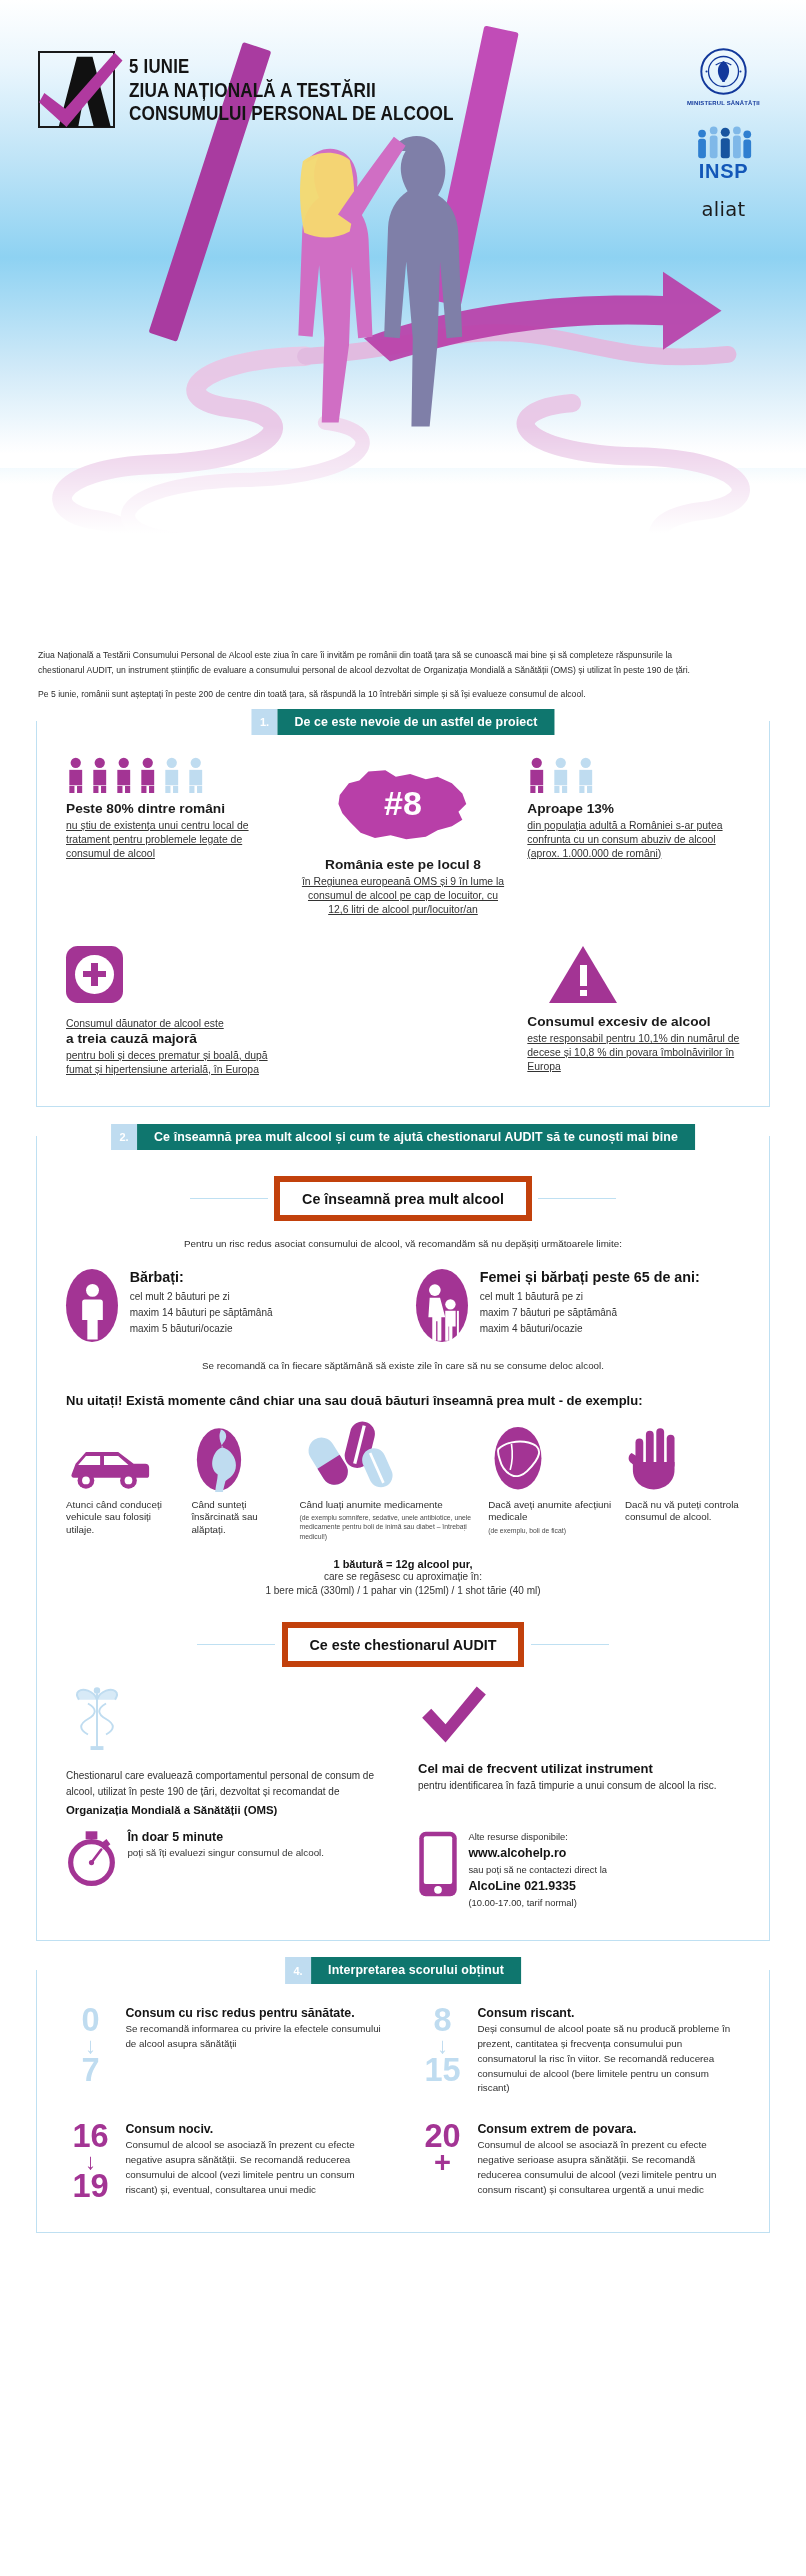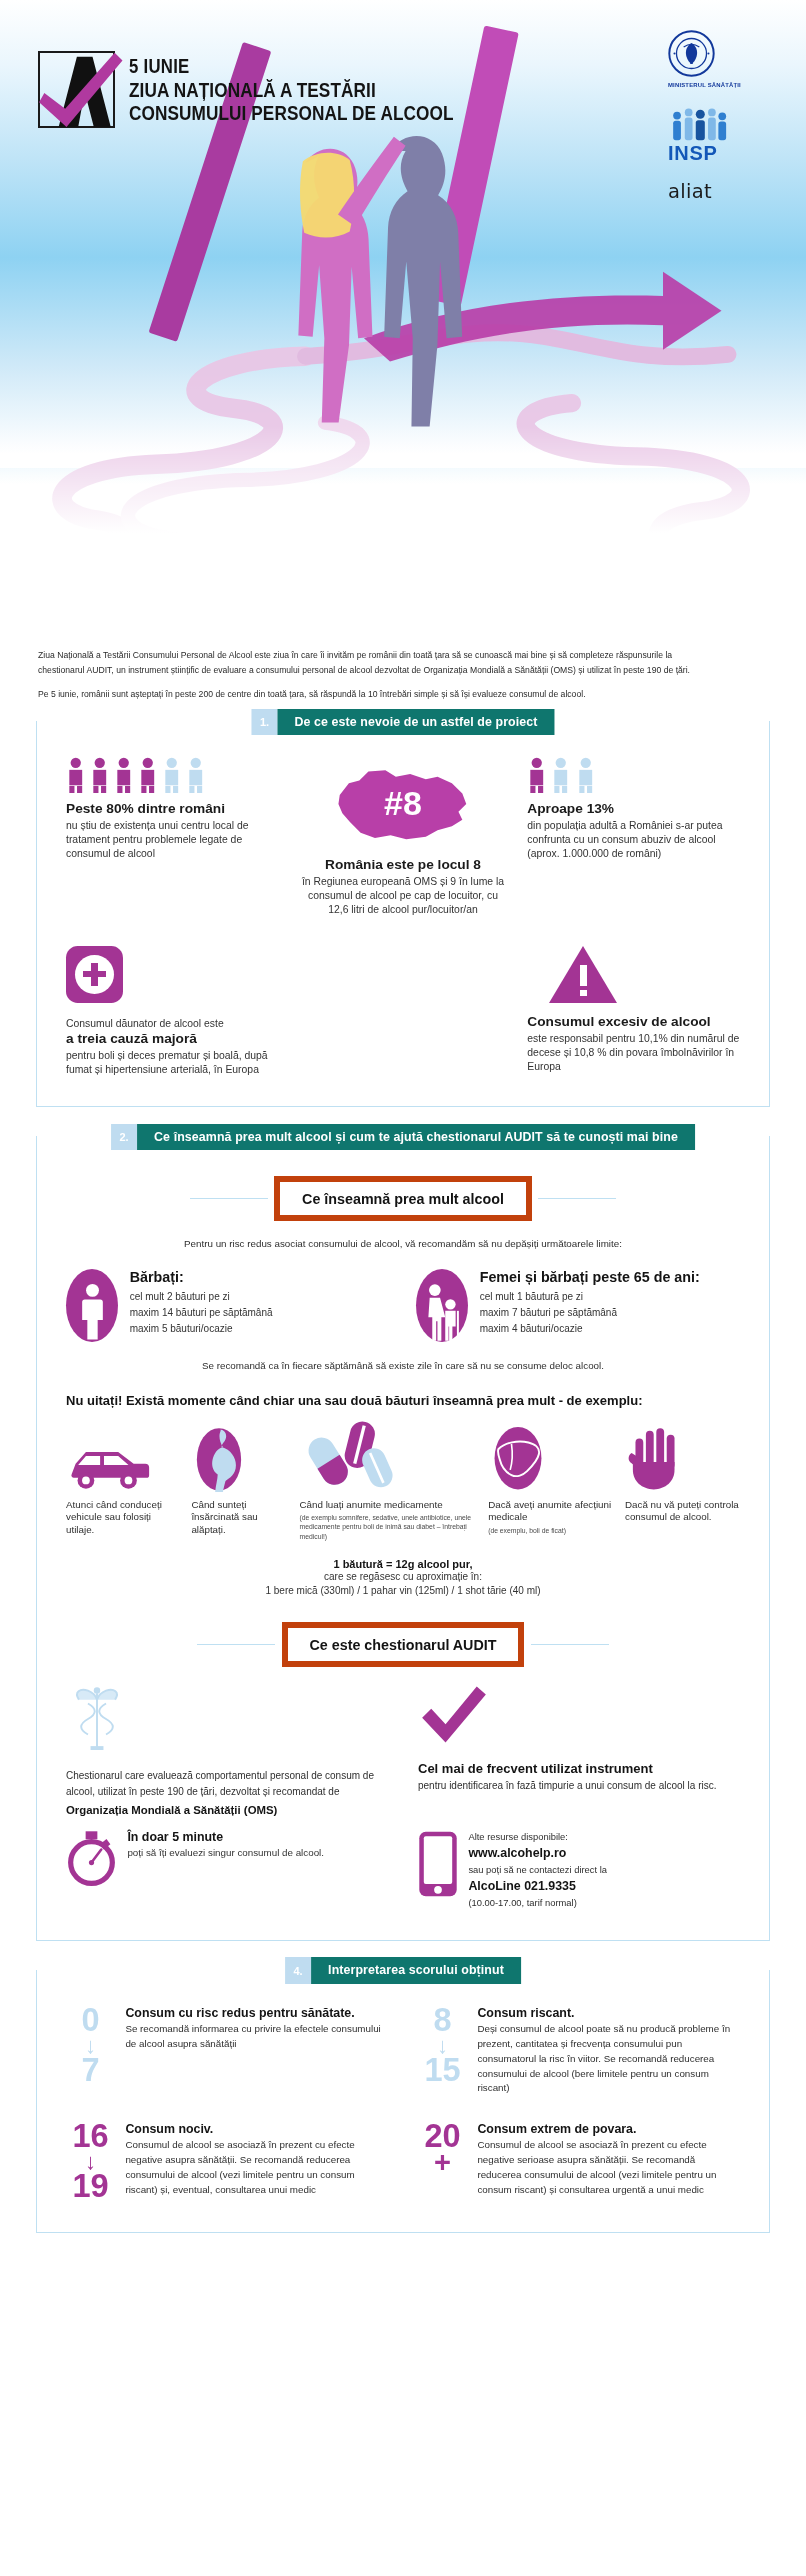--- a/index.html
+++ b/index.html
@@ -34,21 +34,21 @@
   .logo-box svg{ position:absolute; left:-10.4px; top:-11.7px; }
   .titles{ padding-top:5.2px; }
   .t-date{ font-family:"Liberation Sans Narrow","Liberation Sans",sans-serif;
            font-weight:bold; font-size:19.5px; letter-spacing:0.3px; color:#141414; line-height:1.05;
            transform:scaleX(.86); transform-origin:left center;}
   .t-main{ font-family:"Liberation Sans Narrow","Liberation Sans",sans-serif;
            font-weight:bold; font-size:20px; letter-spacing:0.1px; color:#141414; line-height:1.13; margin-top:2.6px;
            transform:scaleX(.86); transform-origin:left center;}
 
   
-  .gov-logos{ position:absolute; right:27px; top:30px; width:111px; z-index:20; text-align:left;}
+  .gov-logos{ position:absolute; right:27px; top:48px; width:111px; z-index:20; text-align:center;}
   .gov-seal{ margin:0 auto; }
   .gov-cap{ font-size:5.9px; font-weight:bold; color:#12389b; letter-spacing:0.2px; margin-top:3.3px;}
   .insp-wrap{ margin-top:17px;}
   .insp-word{ font-size:20px; font-weight:bold; color:#1357b8; letter-spacing:0.7px; line-height:1; margin-top:-2.6px;}
   .aliat-wrap{ margin-top:17px;}
   .aliat-word{ font-size:19.5px; color:#1b1b1b; letter-spacing:0.3px; font-family:"DejaVu Sans",sans-serif;}
 
   
   .intro{ padding:26px 38px 19.5px 38px; }
   .intro p{ font-family:"Liberation Sans Narrow","Liberation Sans",sans-serif;
@@ -76,21 +76,21 @@
   .sub-box span{ font-family:"Liberation Sans Narrow","Liberation Sans",sans-serif;
                  font-weight:bold; font-size:14.3px; color:#141414;}
 
   
   .s1-grid{ display:grid; grid-template-columns: 1fr 1fr 1fr; gap:0 18px; }
   .s1-col{ position:relative;}
   .ppl-row{ display:flex; gap:4.6px; margin-bottom:7.8px;}
   .lead{ font-size:13.7px; font-weight:bold; line-height:1.22; color:#1b1b1b;
          font-family:"Liberation Sans Narrow","Liberation Sans",sans-serif;}
   .body-t{ font-size:10.4px; line-height:1.33; color:#333; margin-top:1.3px;
-           font-family:"Liberation Sans Narrow","Liberation Sans",sans-serif;}
+           font-family:"Liberation Sans Narrow","Liberation Sans",sans-serif;text-decoration:underline;}
   .mapwrap{ text-align:center; position:relative; }
   .map-num{ position:absolute; left:50%; top:27px; transform:translateX(-50%);
             color:#fff; font-size:34px; font-weight:bold; font-family:"Liberation Sans Narrow","Liberation Sans",sans-serif;}
   .center-t{ text-align:center;}
   .cross-badge{ width:57px; height:57px; border-radius:11.7px; background:#a33494; position:relative;}
   .cross-badge .disc{ position:absolute; left:9px; top:9px; width:39px; height:39px; border-radius:50%; background:#fff;}
   .cross-badge .hbar{ position:absolute; left:17px; top:25px; width:23.4px; height:6.5px; background:#a33494;}
   .cross-badge .vbar{ position:absolute; left:25px; top:17px; width:6.5px; height:23.4px; background:#a33494;}
   .warn-tri{ width:0; height:0; border-left:34px solid transparent; border-right:34px solid transparent;
              border-bottom:57px solid #a33494; position:relative; margin:0 auto;}

